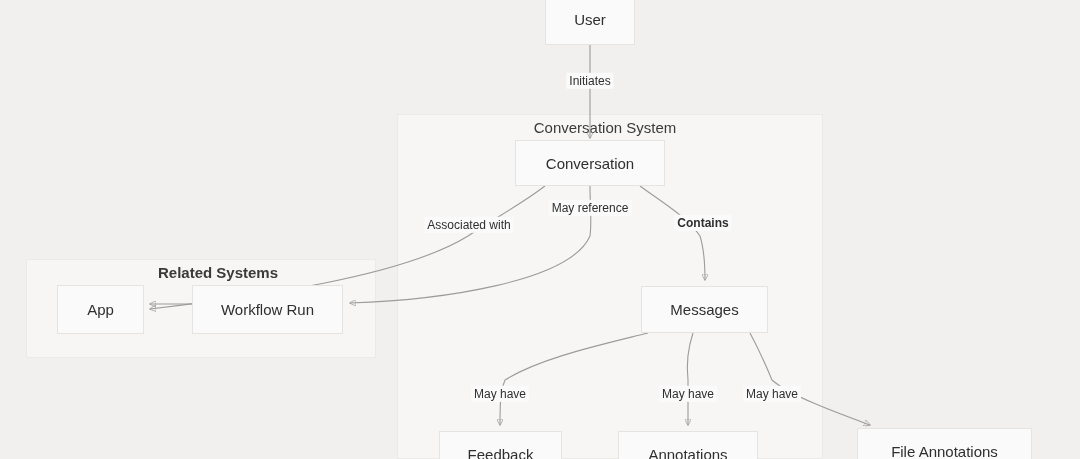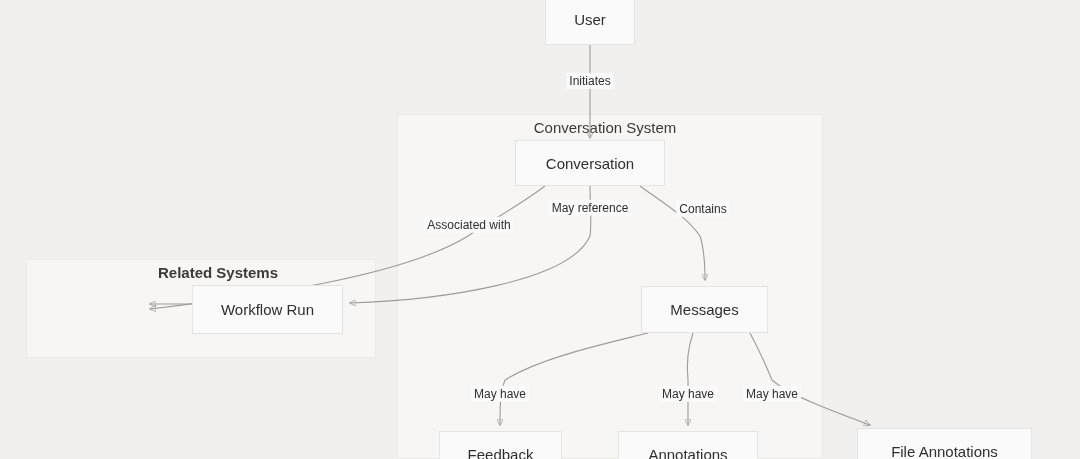--- a/index.html
+++ b/index.html
@@ -104,20 +104,23 @@
   </div>
 
   <div class="node" style="left:641px; top:286px; width:127px; height:47px;">
     <span>Messages</span>
   </div>
 
   <div class="node" style="left:515px; top:140px; width:150px; height:46px;">
     <span>Conversation</span>
   </div>
 
+  <div class="node" style="left:57px; top:285px; width:87px; height:49px;">
+    <span>App</span>
+  </div>
 
   <div class="node" style="left:192px; top:285px; width:151px; height:49px;align-items:center;">
     <span>Workflow Run</span>
   </div>
 
   <div class="node" style="left:439px; top:431px; width:123px; height:47px;">
     <span>Feedback</span>
   </div>
 
   <div class="node" style="left:618px; top:431px; width:140px; height:47px;">
@@ -127,21 +130,21 @@
   <div class="node" style="left:857px; top:428px; width:175px; height:47px;">
     <span>File Annotations</span>
   </div>
 
   <div class="edge-label" style="left:590px; top:81px;">Initiates</div>
 
   <div class="edge-label" style="left:469px; top:225px;text-align:right;">Associated with</div>
 
   <div class="edge-label" style="left:590px; top:208px;">May reference</div>
 
-  <div class="edge-label" style="left:703px; top:209px;">Contains</div>
+  <div class="edge-label" style="left:703px; top:223px;font-weight:bold;">Contains</div>
 
   <div class="edge-label" style="left:500px; top:394px;">May have</div>
 
   <div class="edge-label" style="left:688px; top:394px;">May have</div>
 
   <div class="edge-label" style="left:772px; top:394px;">May have</div>
 
 </div>
 
 </body></html>

